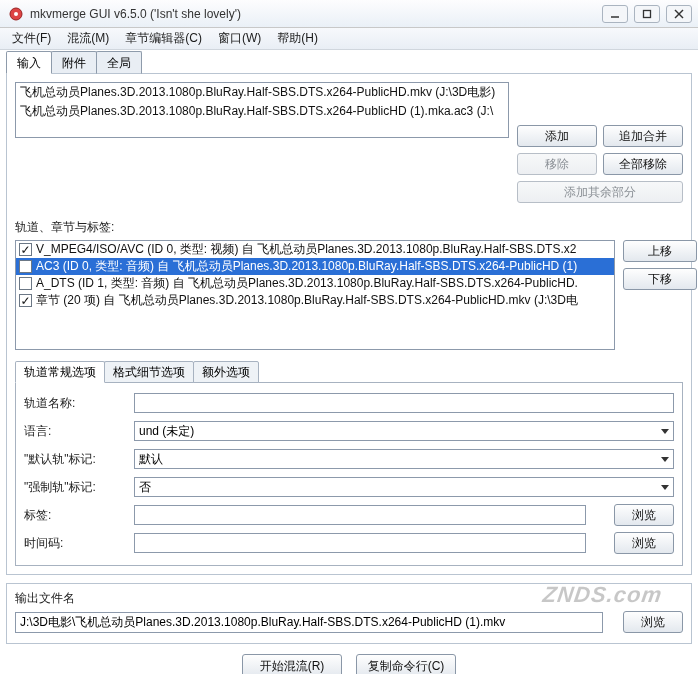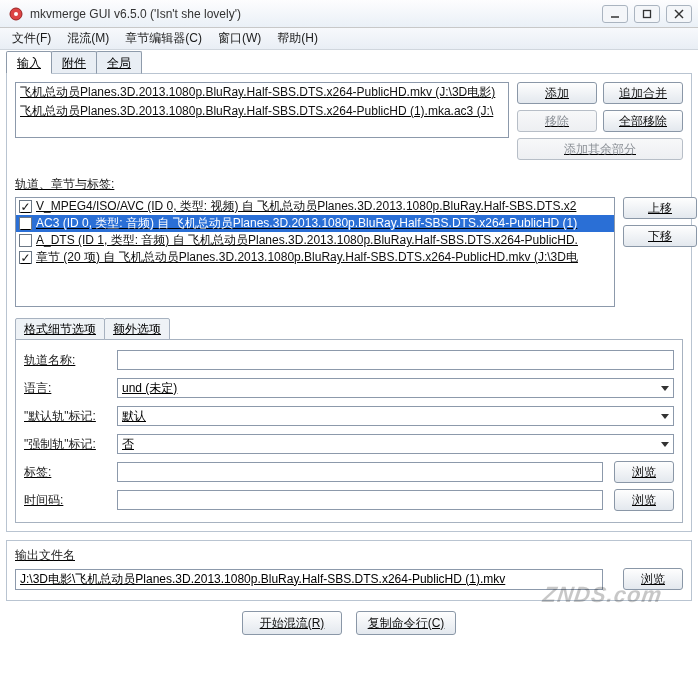--- a/index.html
+++ b/index.html
@@ -11,21 +11,21 @@
 .title-text { color: #333; }
 .win-controls { margin-left: auto; display: flex; gap: 6px; padding-right: 6px; }
 .win-btn { width: 26px; height: 18px; border: 1px solid #aab4c0; border-radius: 3px; background: #f4f6f9; display: flex; align-items: center; justify-content: center; cursor: default; }
 .win-btn svg { width: 10px; height: 10px; }
 
 
 .menubar { height: 22px; background: linear-gradient(#f7f9fc, #e9eef5); border-bottom: 1px solid #d0d6dd; display: flex; align-items: stretch; padding: 0 4px; }
 .menuitem { padding: 0 8px; display: flex; align-items: center; color: #1a1a1a; cursor: default; }
 
 
-.content { position: absolute; top: 50px; left: 6px; right: 6px; bottom: 6px; text-decoration: underline; }
+.content { position: absolute; top: 50px; left: 6px; right: 6px; bottom: 6px; }
 
 
 .tabbar { display: flex; border-bottom: none; position: relative; height: 23px; }
 .tab { padding: 3px 10px; border: 1px solid #8e9bab; border-bottom: 1px solid #b9c4d1; background: #e9eef4; margin-right: -1px; cursor: default; position: relative; top: 1px; border-radius: 2px 2px 0 0; }
 .tab.active { background: #fff; border-bottom: 1px solid #fff; z-index: 2; }
 .panel { border: 1px solid #b9c4d1; padding: 8px; background: #fff; }
 
 
 .lbl { color: #222; margin: 6px 0 4px 0; }
 .row { display: flex; gap: 8px; align-items: stretch; margin-bottom: 6px; }
@@ -48,21 +48,21 @@
 .track.selected { background: #2a6fd6; color: #fff; }
 .track.selected .cb { background: #fff; }
 
 
 .innertabs .tabbar2 { display: flex; height: 22px; }
 .tb2 { padding: 2px 8px; border: 1px solid #a7b2c0; background: #eef2f6; margin-right: -1px; top: 1px; position: relative; border-radius: 2px 2px 0 0; }
 .tb2.active { background: #fff; border-bottom-color: #fff; z-index: 2; }
 .innerpanel { border: 1px solid #a7b2c0; padding: 6px 8px 8px 8px; }
 
 
-.form-row { display: flex; align-items: center; height: 28px; gap: 11px; }
+.form-row { display: flex; align-items: center; height: 28px; gap: 28px; }
 .form-row .flab { width: 82px; color: #222; }
 .txt { flex: 1; height: 20px; border: 1px solid #8c99ab; background: #fff; padding: 1px 4px; }
 .select { flex: 1; height: 20px; border: 1px solid #8c99ab; background: #fff; display: flex; align-items: center; padding: 0 4px; position: relative; }
 .select::after { content: ""; position: absolute; right: 4px; top: 7px; border-left: 4px solid transparent; border-right: 4px solid transparent; border-top: 5px solid #333; }
 
 
 .outsection { margin-top: 8px; border: 1px solid #b9c4d1; padding: 6px 8px 10px 8px; }
 .outrow { display: flex; align-items: center; gap: 20px; }
 .outrow .txt { height: 21px; }
 
@@ -118,21 +118,21 @@
     <div class="tab">全局</div>
   </div>
 
   <div class="panel">
 
     <div class="row">
       <div class="listbox" style="flex:1; height:56px;">
         <div class="item">飞机总动员Planes.3D.2013.1080p.BluRay.Half-SBS.DTS.x264-PublicHD.mkv (J:\3D电影)</div>
         <div class="item">飞机总动员Planes.3D.2013.1080p.BluRay.Half-SBS.DTS.x264-PublicHD (1).mka.ac3 (J:\</div>
       </div>
-      <div class="col" style="width:166px;">
+      <div class="col" style="width:166px;margin-top:43px;">
         <div class="btncol2">
           <div class="btn" style="flex:1">添加</div>
           <div class="btn" style="flex:1">追加合并</div>
         </div>
         <div class="btncol2">
           <div class="btn" style="flex:1" disabled="">移除</div>
           <div class="btn" style="flex:1">全部移除</div>
         </div>
         <div class="btn" style="width:100%" disabled="">添加其余部分</div>
       </div>
@@ -159,20 +159,21 @@
         </div>
       </div>
       <div class="btncol" style="width:60px">
         <div class="btn">上移</div>
         <div class="btn">下移</div>
       </div>
     </div>
 
     <div class="innertabs" style="margin-top:10px">
       <div class="tabbar2">
+        <div class="tb2 active">轨道常规选项</div>
         <div class="tb2">格式细节选项</div>
         <div class="tb2">额外选项</div>
       </div>
       <div class="innerpanel">
         <div class="form-row">
           <span class="flab">轨道名称:</span>
           <div class="txt"></div>
         </div>
         <div class="form-row">
           <span class="flab">语言:</span>

